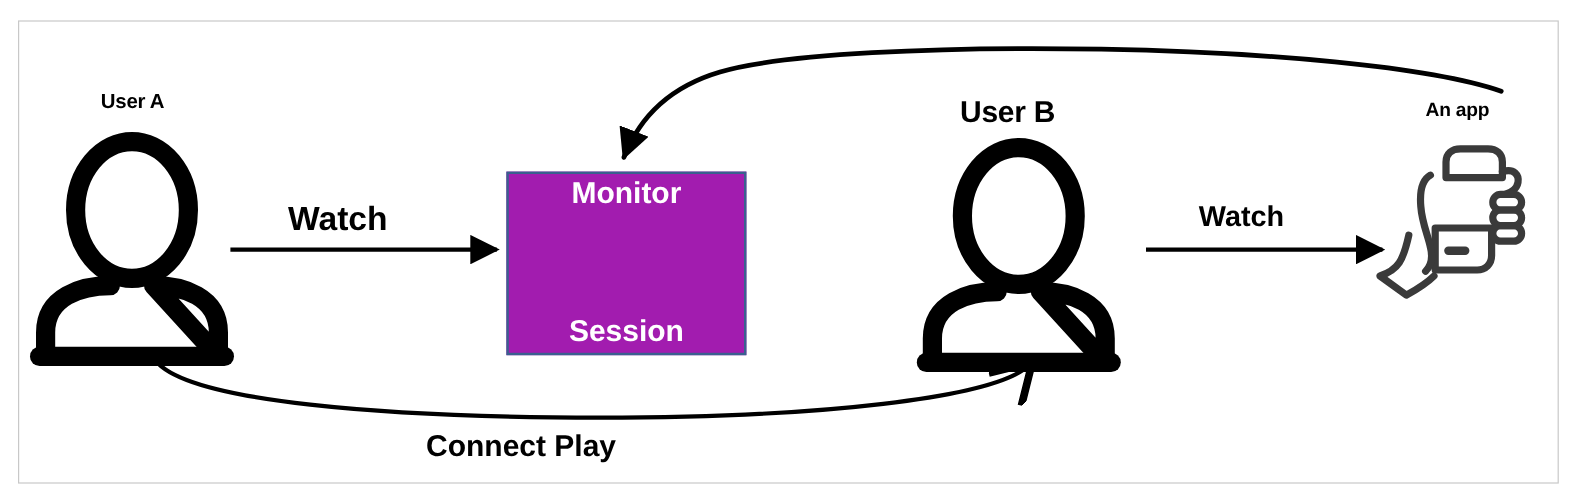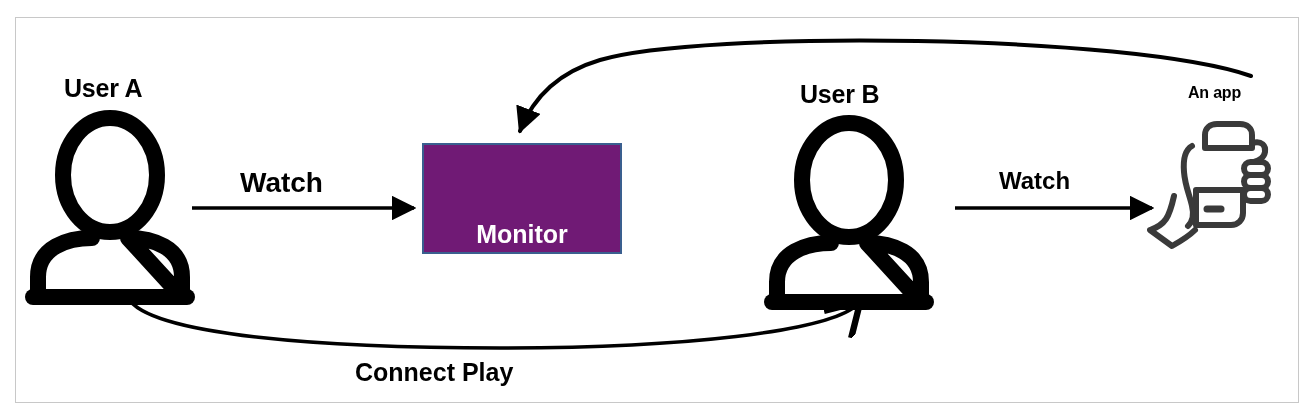--- a/index.html
+++ b/index.html
@@ -35,23 +35,23 @@
     height: 419px;
   }
   .label {
     position: absolute;
     font-weight: bold;
     color: #000000;
     white-space: nowrap;
     line-height: 1;
   }
   #label-user-a {
-    left: 64px;
+    left: 84px;
     top: 76px;
-    font-size: 25px;
+    font-size: 17px;
     letter-spacing: -0.2px;
   }
   #label-user-b {
     left: 800px;
     top: 82px;
     font-size: 25px;
     letter-spacing: -0.2px;
   }
   #label-an-app {
     left: 1188px;
@@ -72,28 +72,28 @@
   #label-connect-user {
     left: 355px;
     top: 360px;
     font-size: 25px;
   }
   #monitor-box {
     position: absolute;
     left: 422px;
     top: 143px;
     width: 200px;
-    height: 111px;
-    background: #701a75;
+    height: 153px;
+    background: #a21caf;
     border: 2px solid #3a5f8f;
     box-sizing: border-box;
     display: flex;
     flex-direction: column;
     align-items: center;
-    justify-content: flex-end;
+    justify-content: space-between;
   }
   .monitor-text {
     color: #ffffff;
     font-weight: bold;
     font-size: 25px;
     line-height: 1.35;
     text-align: center;
   }
 </style>
 </head>
@@ -184,20 +184,21 @@
              C 1130 34 700 30 600 60
              C 556 73 532 100 520 131" fill="none" stroke="#000000" stroke-width="4" stroke-linecap="round" marker-end="url(#arrowCurve)"></path>
 
     <path d="M 128 298
              C 150 336 330 348 500 348
              C 680 348 830 332 858 304" fill="none" stroke="#000000" stroke-width="3.5" stroke-linecap="round" marker-end="url(#arrowThin)"></path>
   </svg>
 
   <div id="monitor-box">
     <div class="monitor-text">Monitor</div>
+    <div class="monitor-text">Session</div>
   </div>
 
   <div class="label" id="label-user-a">User A</div>
 
   <div class="label" id="label-user-b">User B</div>
 
   <div class="label" id="label-an-app">An app</div>
 
   <div class="label" id="label-watch">Watch</div>
 

